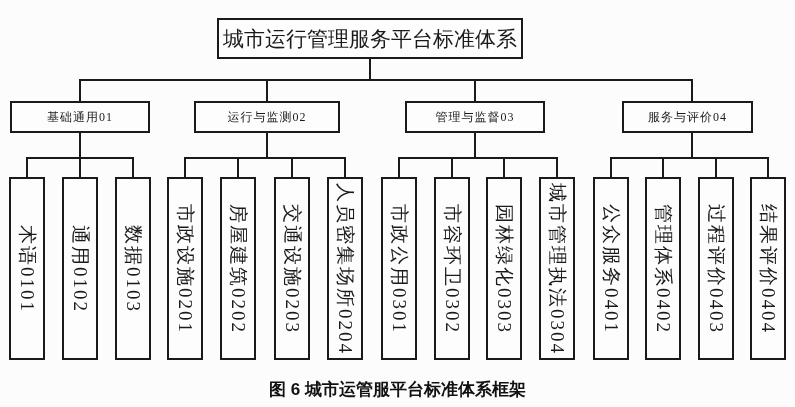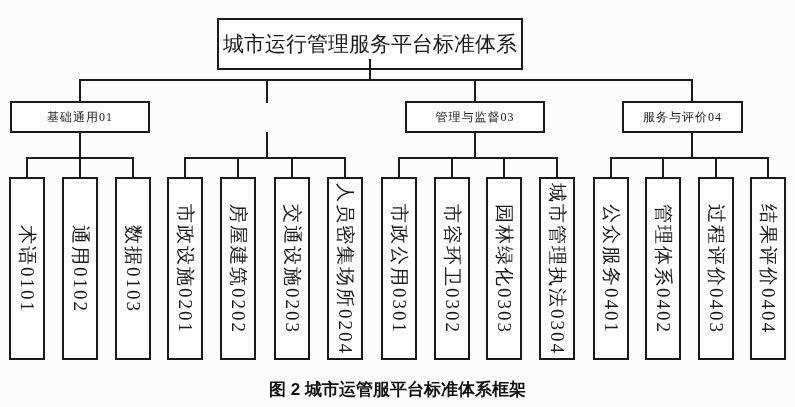--- a/index.html
+++ b/index.html
@@ -21,21 +21,21 @@
     box-sizing: border-box;
     border: 2px solid #1a1a1a;
     background: #fdfdfd;
     display: flex;
     align-items: center;
     justify-content: center;
     text-align: center;
   }
   .root-box {
     left: 217px; top: 18px;
-    width: 306px; height: 52px;
+    width: 306px; height: 41px;
     font-size: 21px;
     white-space: nowrap;
     text-align: center;
   }
   .l1-box {
     top: 101px; height: 32px;
     font-size: 12px;
     letter-spacing: 1px;
     white-space: nowrap;
   }
@@ -78,22 +78,23 @@
   <div class="box root-box">城市运行管理服务平台标准体系</div>
 
   <div class="line" style="left:369px; top:59px; width:2px; height:20px;"></div>
   <div class="line" style="left:79px; top:79px; width:614px; height:2px;"></div>
   <div class="line" style="left:79px;  top:79px; width:2px; height:24px;"></div>
   <div class="line" style="left:266px; top:79px; width:2px; height:24px;"></div>
   <div class="line" style="left:474px; top:79px; width:2px; height:24px;"></div>
   <div class="line" style="left:691px; top:79px; width:2px; height:24px;"></div>
 
   <div class="box l1-box" style="left:10px;  width:140px;">基础通用01</div>
+  <div class="box l1-box" style="left:194px; width:146px;">运行与监测02</div>
   <div class="box l1-box" style="left:405px; width:140px;text-align:center;">管理与监督03</div>
-  <div class="box l1-box" style="left:622px; width:121px;">服务与评价04</div>
+  <div class="box l1-box" style="left:622px; width:131px;">服务与评价04</div>
 
   <div class="line" style="left:79px; top:132px; width:2px; height:25px;"></div>
   <div class="line" style="left:26px; top:157px; width:108px; height:2px;"></div>
   <div class="line" style="left:26px;  top:157px; width:2px; height:22px;"></div>
   <div class="line" style="left:79px;  top:157px; width:2px; height:22px;"></div>
   <div class="line" style="left:132px; top:157px; width:2px; height:22px;"></div>
 
   <div class="line" style="left:266px; top:132px; width:2px; height:25px;"></div>
   <div class="line" style="left:184px; top:157px; width:162px; height:2px;"></div>
   <div class="line" style="left:184px; top:157px; width:2px; height:22px;"></div>
@@ -157,15 +158,15 @@
   <div class="vbox" style="left:645px;">
     <span class="vtext">管理体系0402</span>
   </div>
   <div class="vbox" style="left:698px;">
     <span class="vtext">过程评价0403</span>
   </div>
   <div class="vbox" style="left:750px;">
     <span class="vtext">结果评价0404</span>
   </div>
 
-  <div class="caption">图 2 城市运管服平台标准体系框架</div>
+  <div class="caption">图 6 城市运管服平台标准体系框架</div>
 
 </div>
 
 </body></html>

